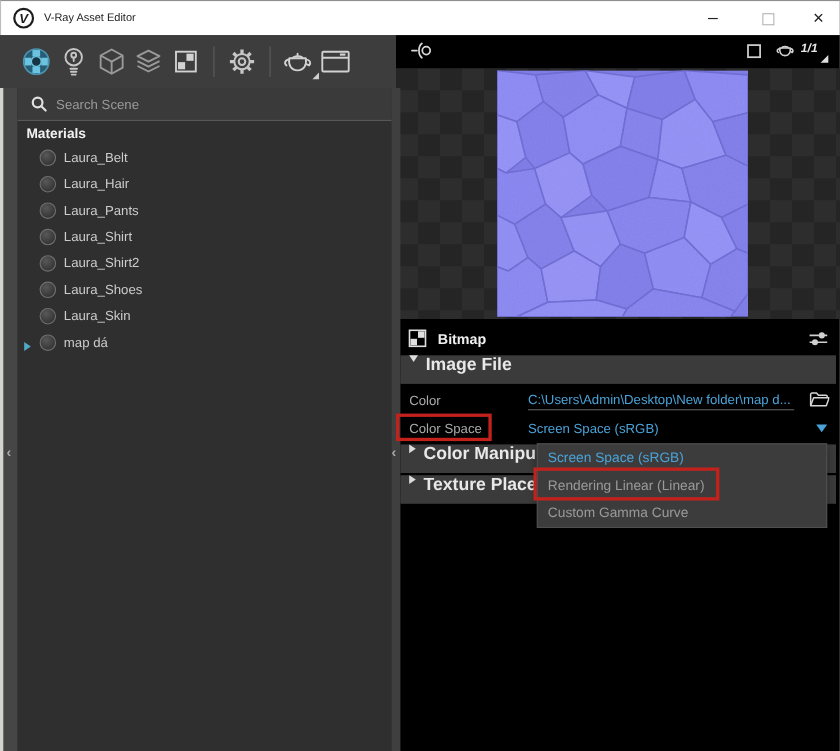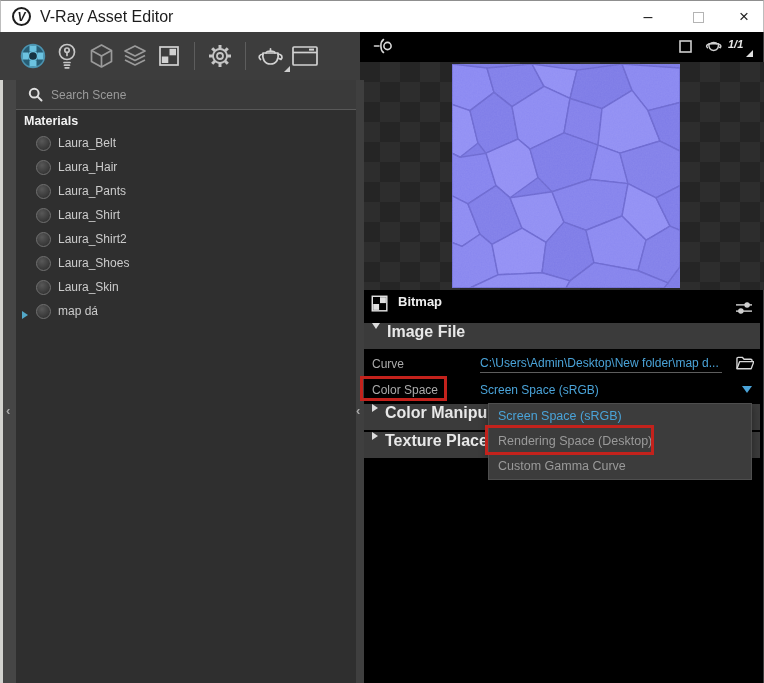--- a/index.html
+++ b/index.html
@@ -7,21 +7,21 @@
   #app {
     position:relative; width:764px; height:683px; overflow:hidden;
     font-family:"Liberation Sans", sans-serif; background:#2f2f2f;
     -webkit-font-smoothing:antialiased;
   }
   
   .titlebar{position:absolute;left:0;top:0;width:764px;height:32px;background:#ffffff;
     border-top:1px solid #8f8f8f;border-left:1px solid #bdbdbd;border-right:1px solid #bdbdbd;}
   .logo{position:absolute;left:11px;top:6px;width:19px;height:19px;border:2px solid #1d1d1d;border-radius:50%;
     display:flex;align-items:center;justify-content:center;font-size:12px;font-weight:bold;color:#1d1d1d;font-style:italic;}
-  .win-title{position:absolute;left:39px;top:0;height:32px;line-height:32px;font-size:16px;color:#1c1c1c;}
+  .win-title{position:absolute;left:39px;top:0;height:32px;line-height:32px;font-size:10px;color:#1c1c1c;}
   .win-btn{position:absolute;top:0;width:34px;height:32px;display:flex;align-items:center;justify-content:center;
     font-size:15px;color:#222;cursor:default;}
   .win-btn.min{left:630px;font-size:16px;}
   .win-btn.max{left:680px;color:#b4b4b4;}
   .win-btn.max .sq{width:11px;height:11px;border:1px solid #b4b4b4;}
   .win-btn.close{left:726px;font-size:17px;}
   
   .toolbar{position:absolute;left:0;top:32px;width:360px;height:48px;background:#3d3d3d;
     display:flex;align-items:center;padding-left:16px;}
   .tool-btn{width:34px;height:34px;display:flex;align-items:center;justify-content:center;position:relative;}
@@ -51,21 +51,21 @@
   .preview-header{position:absolute;left:0;top:0;width:404px;height:30px;}
   .ph-icon{position:absolute;top:5px;}
   .pages{position:absolute;left:368px;top:6px;font-size:11px;font-weight:bold;font-style:italic;color:#e6e6e6;}
   .pages-tri{position:absolute;left:386px;top:18px;width:0;height:0;
     border-left:7px solid transparent;border-bottom:7px solid #e0e0e0;}
   .checker{position:absolute;left:0;top:30px;width:404px;height:228px;
     background-image:conic-gradient(#2d2d2d 25%, #252525 0 50%, #2d2d2d 0 75%, #252525 0);
     background-size:40px 40px;}
   .texture{position:absolute;left:92px;top:2px;width:228px;height:224px;}
   
-  .bitmap-row{position:absolute;left:0;top:262px;width:404px;height:28px;display:flex;}
+  .bitmap-row{position:absolute;left:0;top:262px;width:404px;height:28px;display:flex;align-items:center;}
   .bitmap-row .node-title{font-size:13px;font-weight:600;color:#efefef;margin-left:8px;}
   .section-bar{position:absolute;left:4px;width:396px;height:26px;background:#3b3b3b;
     display:flex;padding-left:8px;color:#e8e8e8;font-size:16px;font-weight:600;}
   .tri-down{width:0;height:0;border-left:4.5px solid transparent;border-right:4.5px solid transparent;
     border-top:6px solid #dcdcdc;margin-right:7px;}
   .tri-right{width:0;height:0;border-top:4.5px solid transparent;border-bottom:4.5px solid transparent;
     border-left:6px solid #dcdcdc;margin-right:7px;}
   .prop-row{position:absolute;left:4px;width:396px;height:24px;display:flex;align-items:center;}
   .prop-label{position:absolute;left:8px;font-size:12px;color:#ababab;}
   .prop-value{position:absolute;left:116px;width:242px;font-size:12px;color:#4aa3d8;
@@ -312,21 +312,21 @@
         <circle cx="7.5" cy="12.5" r="2.3"></circle>
       </svg>
     </div>
 
     <div class="section-bar" style="top:291px;">
       <span class="tri-down"></span>
       <span>Image File</span>
     </div>
 
     <div class="prop-row" style="top:320px;">
-      <span class="prop-label">Curve</span>
+      <span class="prop-label">Color</span>
       <span class="prop-value underlined">C:\Users\Admin\Desktop\New folder\map d...</span>
       <svg class="row-icon-right" width="19" height="16" viewBox="0 0 21 18" fill="none" stroke="#d8d8d8" stroke-width="1.5" stroke-linejoin="round">
         <path d="M2,15.5 V4 C2,3.2 2.6,2.6 3.4,2.6 H8 L10,4.8 H17.5 C18.3,4.8 19,5.4 19,6.2 V7.5"></path>
         <path d="M2,15.5 L5,7.5 H21 L18,15.5 Z"></path>
       </svg>
     </div>
 
     <div class="prop-row" style="top:346px;">
       <span class="prop-label">Color Space</span>
       <span class="prop-value">Screen Space (sRGB)</span>
@@ -337,21 +337,21 @@
       <span class="tri-right"></span>
       <span>Color Manipulation</span>
     </div>
     <div class="section-bar" style="top:400px;">
       <span class="tri-right"></span>
       <span>Texture Placement</span>
     </div>
 
     <div class="dropdown">
       <div class="dd-item selected">Screen Space (sRGB)</div>
-      <div class="dd-item">Rendering Space (Desktop)</div>
+      <div class="dd-item">Rendering Linear (Linear)</div>
       <div class="dd-item">Custom Gamma Curve</div>
     </div>
   </div>
 
   <div class="annot annot1"></div>
   <div class="annot annot2"></div>
 
 </div>
 
 </body></html>

